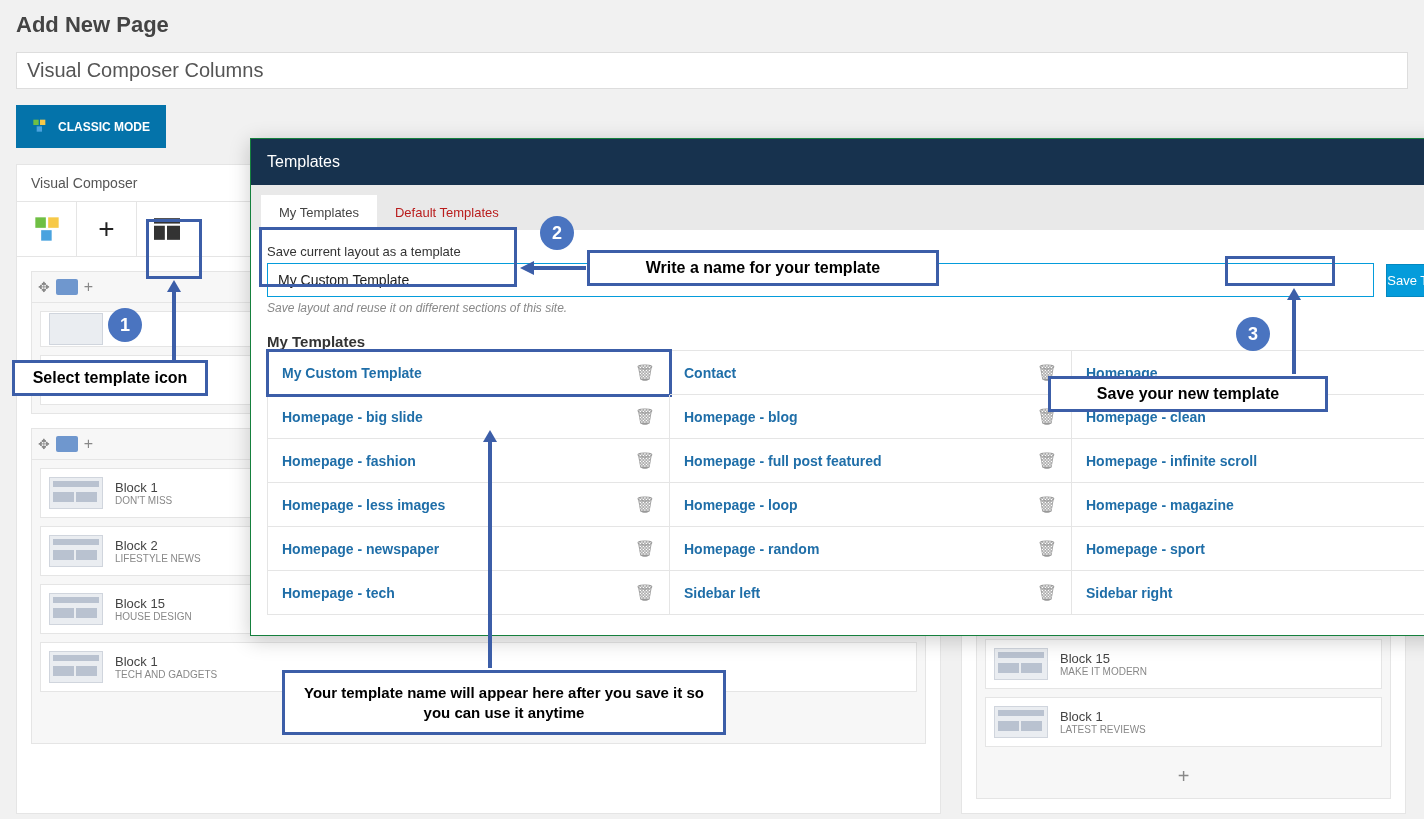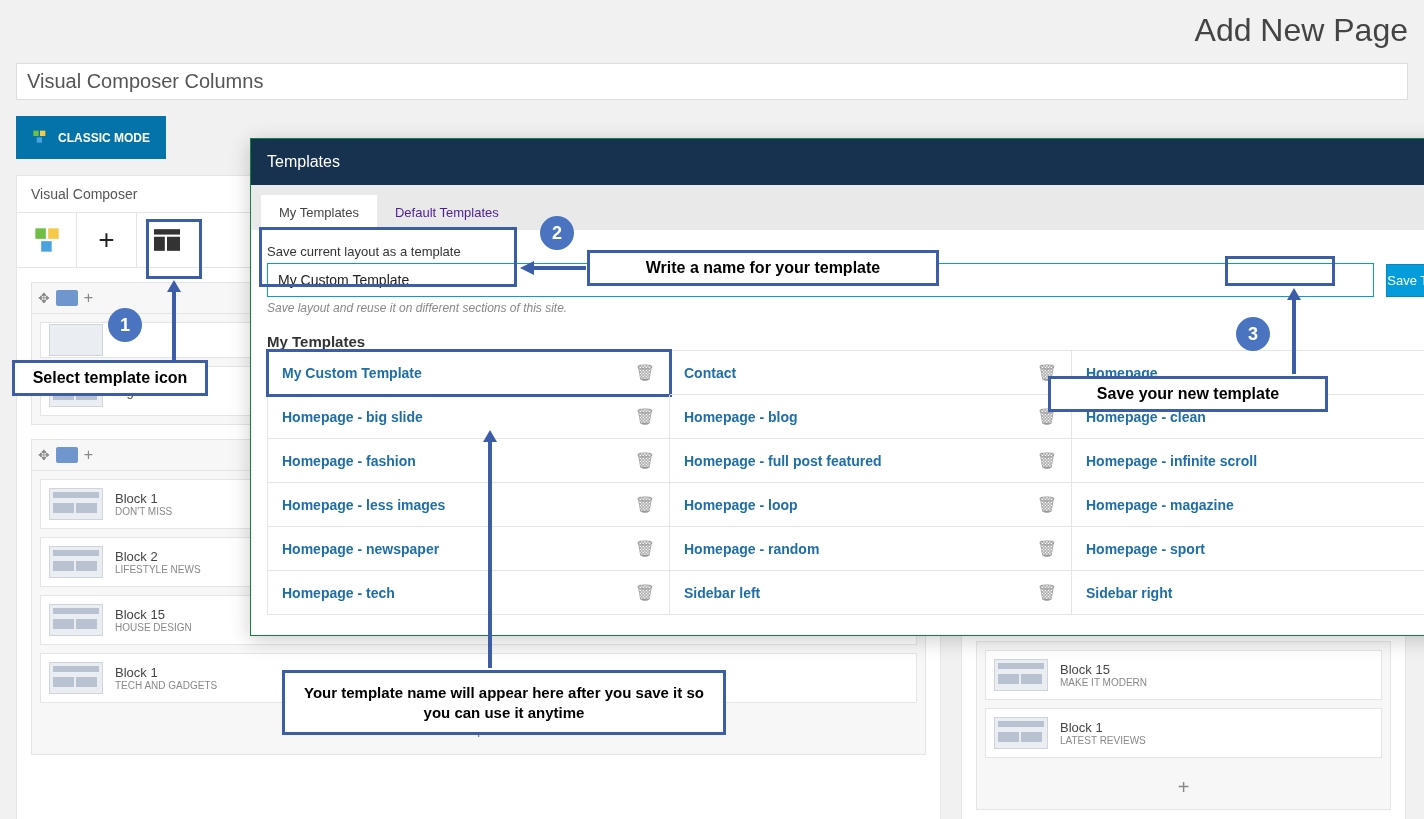--- a/index.html
+++ b/index.html
@@ -1,17 +1,17 @@
 <!DOCTYPE html>
 <html><head>
 <meta charset="utf-8">
 <style>
 * { box-sizing: border-box; margin: 0; padding: 0; }
 body { font-family: "Segoe UI", Arial, sans-serif; background: #f1f1f1; color: #222; width: 1424px; height: 819px; overflow: hidden; position: relative; }
-.page-title { font-size: 32px; font-weight: 400; color: #444; padding: 12px 16px 14px; text-align: right; }
+.page-title { font-size: 22px; font-weight: 700; color: #444; padding: 12px 16px 14px; }
 .title-input { width: calc(100% - 32px); margin: 0 16px 16px; border: 1px solid #ddd; background: #fff; padding: 6px 10px; font-size: 20px; color: #555; }
 .classic-btn { margin: 0 16px; background: #0473aa; color: #fff; border: none; padding: 12px 16px; font-size: 12px; font-weight: 600; display: inline-flex; align-items: center; gap: 10px; }
 .classic-btn .vc-icon { width: 16px; height: 16px; }
 .columns { display: flex; gap: 20px; padding: 16px; }
 .col-left { width: 925px; }
 .col-right { width: 445px; }
 .panel { background: #fff; border: 1px solid #e5e5e5; }
 .panel-header { padding: 10px 14px; font-size: 14px; color: #555; border-bottom: 1px solid #e5e5e5; display: flex; justify-content: space-between; align-items: center; }
 .toolbar { display: flex; border-bottom: 1px solid #e5e5e5; }
 .toolbar-btn { width: 60px; height: 54px; display: flex; align-items: center; justify-content: center; border-right: 1px solid #e5e5e5; }
@@ -31,21 +31,21 @@
 .block-name { font-size: 13px; color: #444; }
 .block-sub { font-size: 10px; color: #888; }
 .add-row { text-align: center; padding: 10px; color: #888; font-size: 20px; }
 .row-head-right { margin-left: auto; display:flex; gap: 14px; padding-right: 6px; }
 
 
 .modal { position: absolute; top: 138px; left: 250px; width: 1241px; background: #fff; border: 1px solid #15803d; box-shadow: 0 4px 20px rgba(0,0,0,0.2); z-index: 100; }
 .modal-header { background: #17324e; color: #fff; padding: 12px 16px; display: flex; justify-content: space-between; align-items: center; font-size: 16px; }
 .modal-close { color: #fff; font-size: 18px; cursor: pointer; }
 .modal-tabs { background: #e9e9e9; padding: 10px 10px 0; display: flex; gap: 0; }
-.tab { padding: 10px 18px; font-size: 13px; background: #e9e9e9; color: #4c1d95; }
+.tab { padding: 10px 18px; font-size: 13px; background: #e9e9e9; color: #b91c1c; }
 .tab.active { background: #fff; color: #444; }
 .modal-body { padding: 14px 16px 20px; }
 .section-label { font-size: 13px; color: #333; margin-bottom: 4px; }
 .save-row { display: flex; gap: 12px; align-items: center; }
 .template-input { flex: 1; border: 1px solid #049cdb; padding: 8px 10px; font-size: 14px; color: #222; outline: none; }
 .save-btn { background: #049cdb; color: #fff; border: 1px solid #0488c0; padding: 8px 0; font-size: 13px; }
 .hint { font-size: 12px; color: #888; font-style: italic; margin-top: 4px; }
 .my-templates-title { font-size: 15px; font-weight: 600; margin-top: 18px; color: #333; }
 .my-templates-hint { font-size: 12px; color: #888; font-style: italic; margin-top: 2px; margin-bottom: 12px; }
 .templates-grid { display: grid; grid-template-columns: 1fr 1fr 1fr; border-top: 1px solid #e5e5e5; border-left: 1px solid #e5e5e5; }

